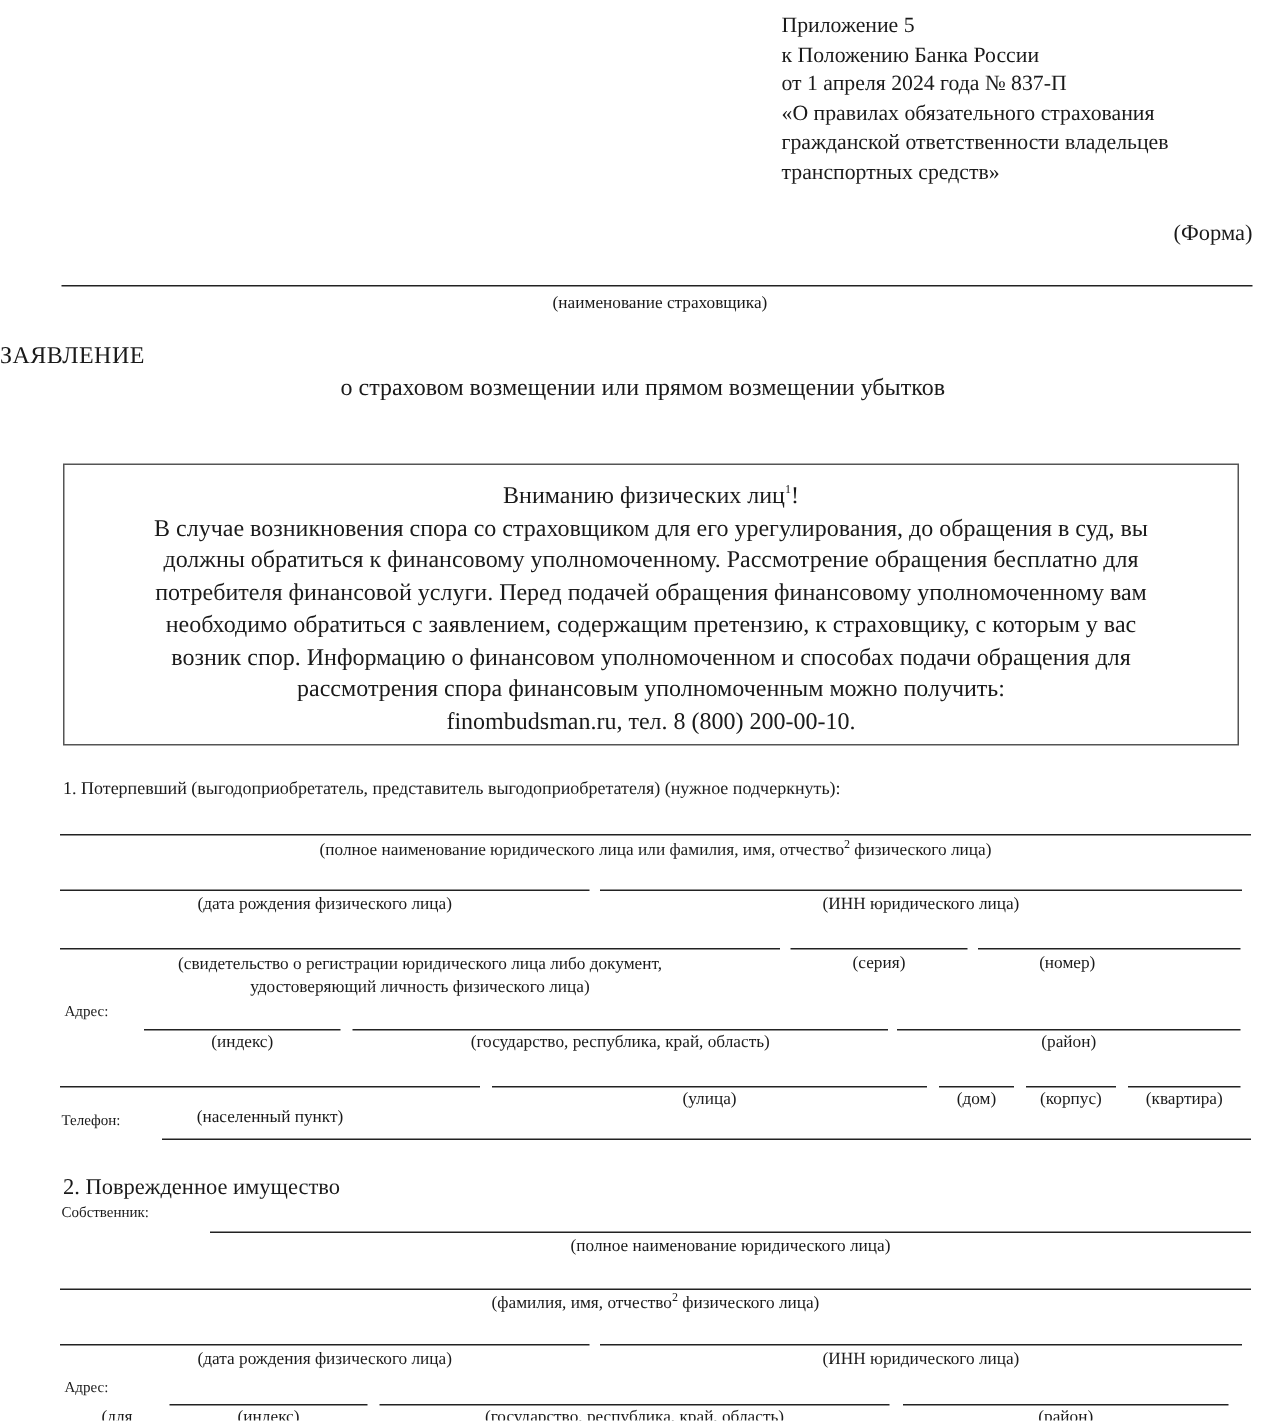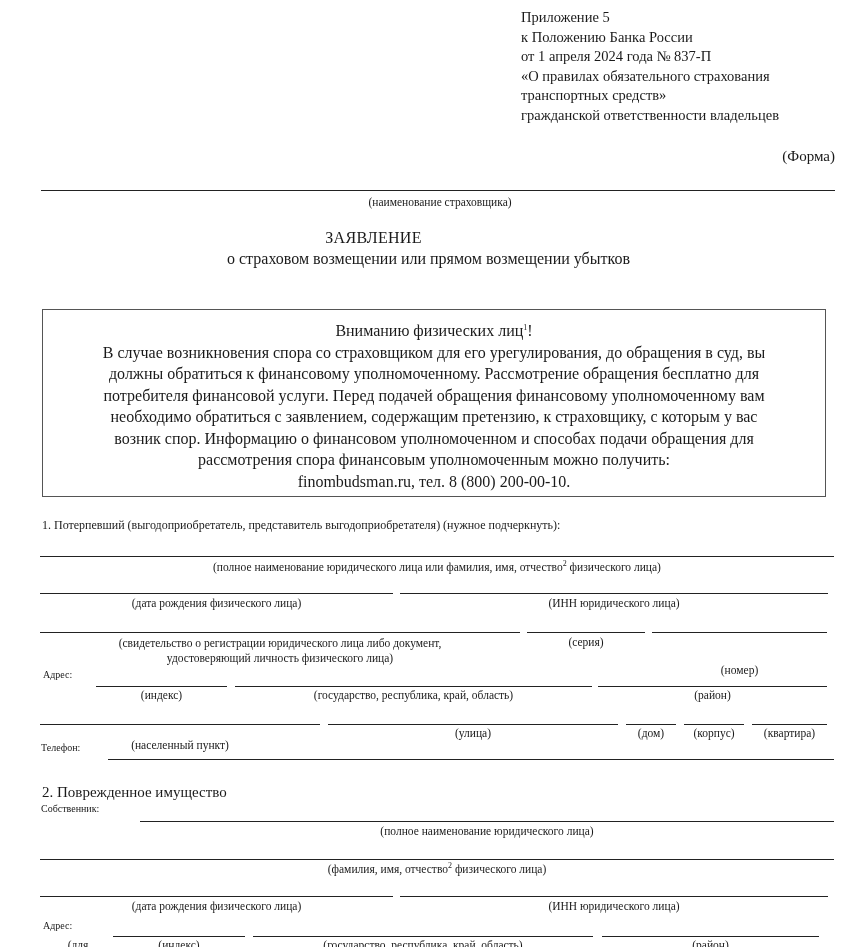--- a/index.html
+++ b/index.html
@@ -11,21 +11,21 @@
   .line { position: absolute; height: 0; border-top: 1px solid #222; }
   .line.thick { border-top: 1.4px solid #222; }
   .cap { position: absolute; font-size: 11.5px; text-align: center; white-space: nowrap; color: #1a1a1a; }
   .lbl { position: absolute; font-size: 10px; white-space: nowrap; }
   sup { font-size: 8px; vertical-align: super; line-height: 0; }
 
   #appendix { left: 521px; top: 8px; font-size: 14.5px; line-height: 19.5px; }
   #appendix div { white-space: nowrap; }
   #form-label { right: 22px; top: 148px; font-size: 15px; }
 
-  #doc-title { left: 0; width: 747px; top: 229px; text-align: center; font-size: 16px; letter-spacing: 0.3px; }
+  #doc-title { left: 0; width: 747px; top: 229px; font-size: 16px; letter-spacing: 0.3px; }
   #doc-subtitle { left: 0; width: 857px; top: 250px; text-align: center; font-size: 16px; }
 
   #notice-box {
     left: 42px; top: 309px; width: 784px; height: 188px;
     border: 1.3px solid #555; box-sizing: border-box;
     text-align: center; font-size: 16px; line-height: 21.5px;
     padding-top: 10px;
   }
   #notice-box div { white-space: nowrap; }
 
@@ -33,22 +33,22 @@
   #sec2-title { left: 42px; top: 784px; font-size: 15px; }
 </style>
 </head>
 <body>
 
 <div id="appendix" class="abs">
   <div>Приложение 5</div>
   <div>к Положению Банка России</div>
   <div>от 1 апреля 2024 года № 837-П</div>
   <div>«О правилах обязательного страхования</div>
+  <div>гражданской ответственности владельцев</div>
   <div>транспортных средств»</div>
-  <div>гражданской ответственности владельцев</div>
 </div>
 <div id="form-label" class="abs">(Форма)</div>
 
 <div class="line" style="left:41px; top:190px; width:794px;"></div>
 <div class="cap" style="left:0; width:880px; top:196px;">(наименование страховщика)</div>
 
 <div id="doc-title" class="abs">ЗАЯВЛЕНИЕ</div>
 <div id="doc-subtitle" class="abs">о страховом возмещении или прямом возмещении убытков</div>
 
 <div id="notice-box" class="abs">
@@ -73,21 +73,21 @@
 <div class="cap" style="left:400px; width:428px; top:597px;">(ИНН юридического лица)</div>
 
 <div class="line" style="left:40px; top:632px; width:480px;"></div>
 <div class="line" style="left:527px; top:632px; width:118px;"></div>
 <div class="line" style="left:652px; top:632px; width:175px;"></div>
 <div class="cap" style="left:40px; width:480px; top:636px; line-height:15px;">
   <div>(свидетельство о регистрации юридического лица либо документ,</div>
   <div>удостоверяющий личность физического лица)</div>
 </div>
 <div class="cap" style="left:527px; width:118px; top:636px;">(серия)</div>
-<div class="cap" style="left:652px; width:175px; top:636px;margin-top:28px;">(номер)</div>
+<div class="cap" style="left:624px; width:175px; top:636px;">(номер)</div>
 
 <div class="lbl" style="left:43px; top:669px;">Адрес:</div>
 <div class="line" style="left:96px; top:686px; width:131px;"></div>
 <div class="line" style="left:235px; top:686px; width:357px;"></div>
 <div class="line" style="left:598px; top:686px; width:229px;"></div>
 <div class="cap" style="left:96px; width:131px; top:689px;">(индекс)</div>
 <div class="cap" style="left:235px; width:357px; top:689px;">(государство, республика, край, область)</div>
 <div class="cap" style="left:598px; width:229px; top:689px;">(район)</div>
 
 <div class="line" style="left:40px; top:724px; width:280px;"></div>

